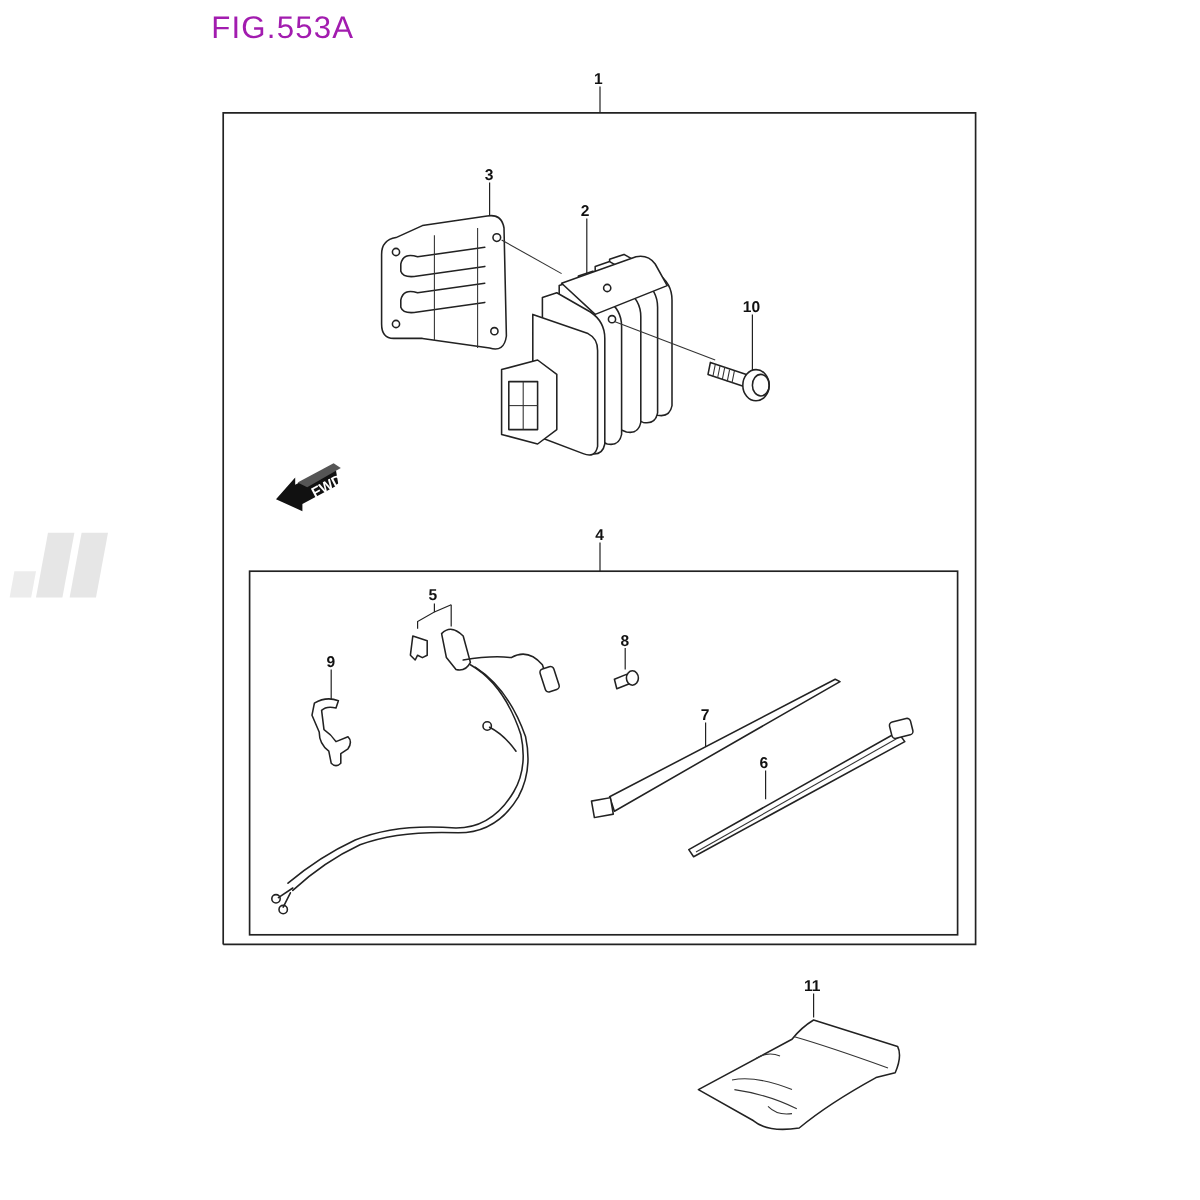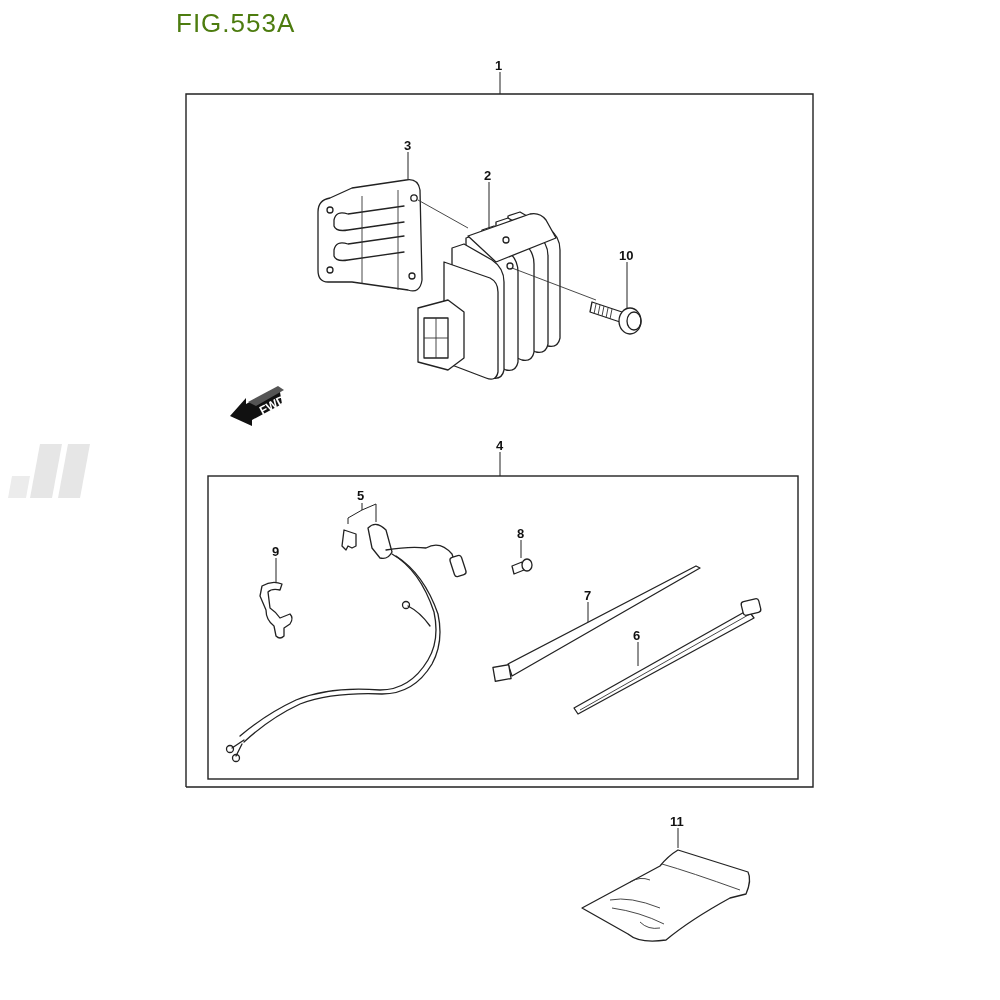--- a/index.html
+++ b/index.html
@@ -1,17 +1,17 @@
 <!DOCTYPE html>
 <html><head>
 <meta charset="utf-8">
 <style>
   html, body { margin: 0; padding: 0; background: #ffffff; }
   body { width: 1000px; height: 1000px; position: relative; overflow: hidden; font-family: "Liberation Sans", sans-serif; }
-  .fig-title { position: absolute; left: 176px; top: 8px; font-size: 26px; color: #4d7c0f; letter-spacing: 1px; font-family: "Liberation Sans", sans-serif; }
+  .fig-title { position: absolute; left: 176px; top: 8px; font-size: 26px; color: #a21caf; letter-spacing: 1px; font-family: "Liberation Sans", sans-serif; }
   .watermark { position: absolute; left: 0; top: 436px; width: 1000px; height: 80px; pointer-events: none; }
   .wm-text { position: absolute; left: 108px; top: 0px; font-family: "Liberation Sans", sans-serif; font-weight: bold; font-style: italic; font-size: 66px; color: #e3e3e3; letter-spacing: 6px; white-space: nowrap; }
   svg.diagram { position: absolute; left: 0; top: 0; }
   .callout { font-family: "Liberation Sans", sans-serif; font-weight: bold; font-size: 13px; fill: #111; }
   .part { fill: none; stroke: #222; stroke-width: 1.3; stroke-linejoin: round; stroke-linecap: round; }
   .thin { fill: none; stroke: #333; stroke-width: 0.9; }
   .fill-w { fill: #fff; stroke: #222; stroke-width: 1.3; stroke-linejoin: round; }
   .leader { stroke: #222; stroke-width: 1; fill: none; }
   .box { fill: none; stroke: #222; stroke-width: 1.4; }
 </style>

